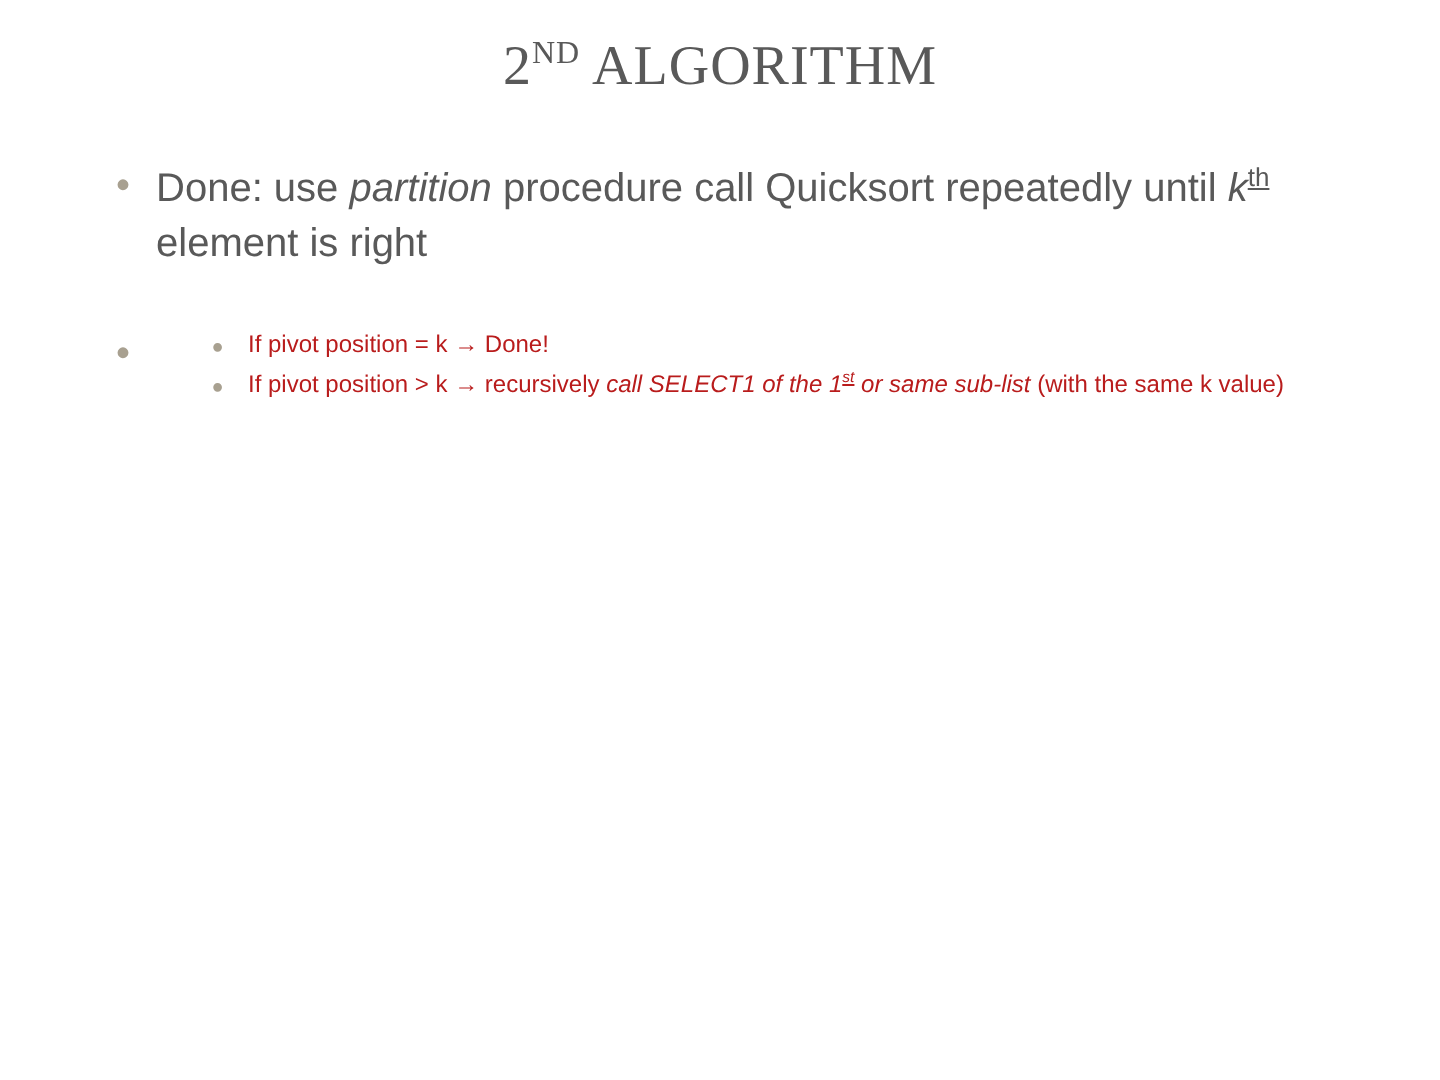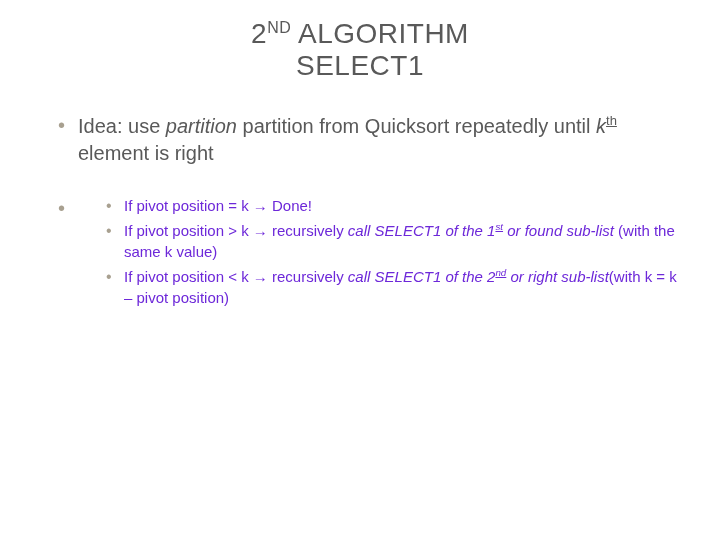--- a/index.html
+++ b/index.html
@@ -7,20 +7,21 @@
     width: 720px;
     height: 540px;
     background: #ffffff;
     font-family: Arial, Helvetica, sans-serif;
     color: #595959;
     overflow: hidden;
   }
   .title-block {
     text-align: center;
     padding: 18px 0 10px 0;
+    font-family: Liberation Serif, serif;
   }
   .title-line {
     font-size: 28px;
     font-weight: 400;
     letter-spacing: 0.5px;
     color: #595959;
   }
   .title-main { font-weight: 400; }
   .title-sup {
     font-size: 16px;
@@ -51,65 +52,61 @@
   }
   ul.sub {
     list-style: none;
     padding-left: 28px;
     margin-top: 6px;
   }
   ul.sub > li {
     position: relative;
     padding-left: 18px;
     margin-bottom: 4px;
-    font-size: 15px;
+    font-size: 12px;
     line-height: 1.4;
-    color: #6d28d9;
+    color: #b91c1c;
   }
   ul.sub > li::before {
     content: "•";
     position: absolute;
     left: 0;
     top: 0;
     color: #a8a090;
     font-size: 16px;
   }
   .ital { font-style: italic; }
   .sup-inline { font-size: 0.65em; vertical-align: super; text-decoration: underline; }
   .arrow { font-family: Arial, sans-serif; }
 </style>
 </head>
 <body>
 
 <div class="title-block">
   <div class="title-line title-main">
     <span>2</span><span class="title-sup">ND</span><span> ALGORITHM</span>
   </div>
-  <div class="title-line">SELECT1</div>
 </div>
 
 <div class="content">
   <ul class="top">
 
     <li>
-      <span>Idea: use </span><span class="ital">partition</span><span> partition from Quicksort repeatedly until </span><span class="ital">k</span><span class="sup-inline">th</span><span> element is right</span>
+      <span>Done: use </span><span class="ital">partition</span><span> procedure call Quicksort repeatedly until </span><span class="ital">k</span><span class="sup-inline">th</span><span> element is right</span>
     </li>
 
     <li>
       <ul class="sub">
 
         <li>
           <span>If pivot position = k  </span><span class="arrow">→</span><span>  Done!</span>
         </li>
 
         <li>
-          <span>If pivot position &gt; k  </span><span class="arrow">→</span><span>  recursively </span><span class="ital">call SELECT1 of the 1</span><span class="ital sup-inline">st</span><span class="ital"> or found sub-list</span><span> (with the same k value)</span>
+          <span>If pivot position &gt; k  </span><span class="arrow">→</span><span>  recursively </span><span class="ital">call SELECT1 of the 1</span><span class="ital sup-inline">st</span><span class="ital"> or same sub-list</span><span> (with the same k value)</span>
         </li>
 
-        <li>
-          <span>If pivot position &lt; k  </span><span class="arrow">→</span><span>  recursively </span><span class="ital">call SELECT1 of the 2</span><span class="ital sup-inline">nd</span><span class="ital"> or right sub-list</span><span>(with k = k – pivot position)</span>
-        </li>
 
       </ul>
     </li>
 
   </ul>
 </div>
 
 </body></html>

